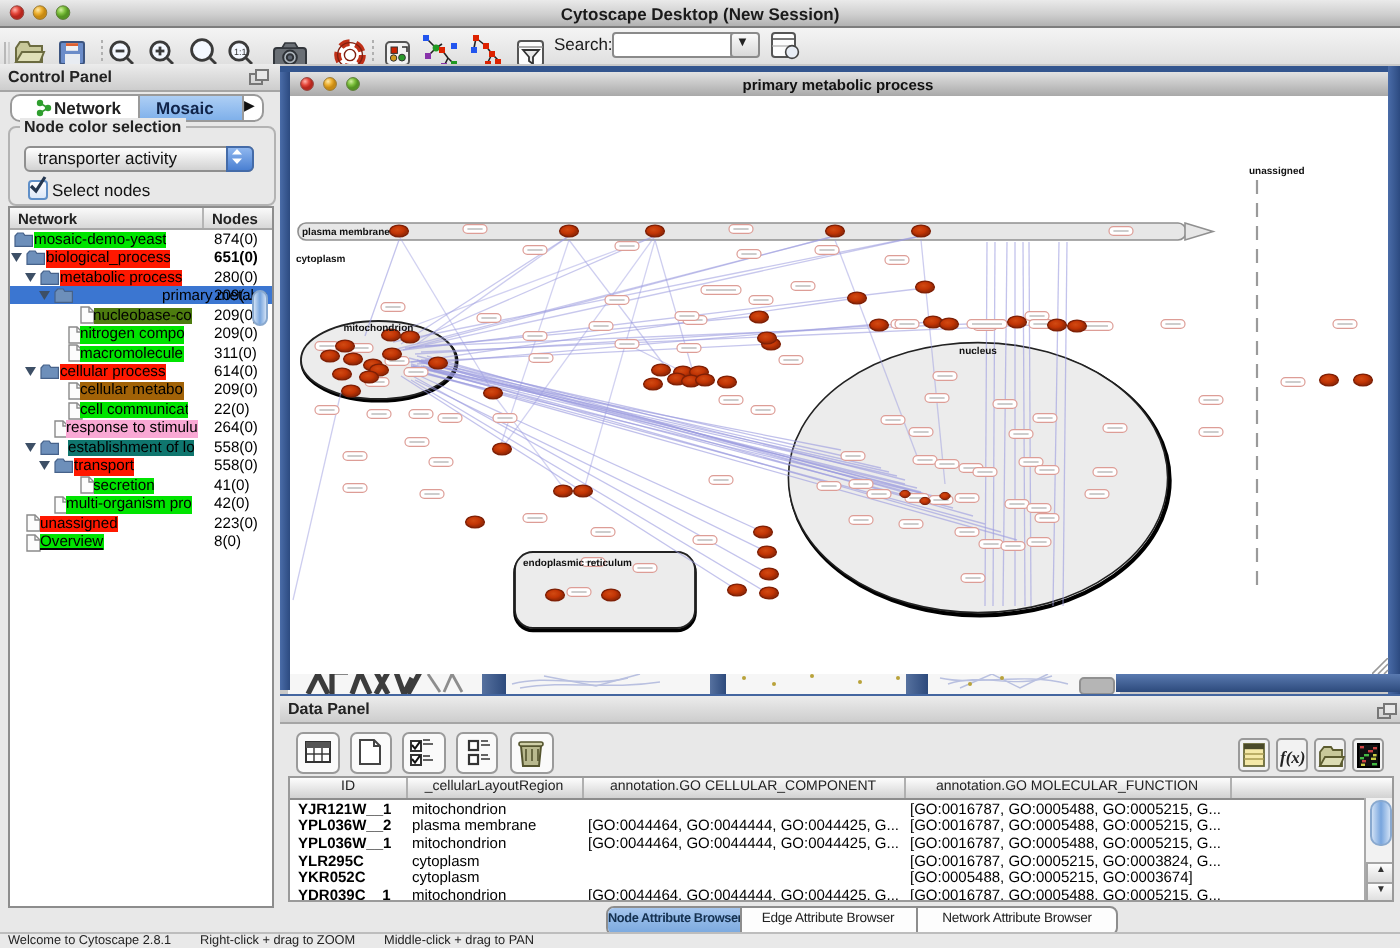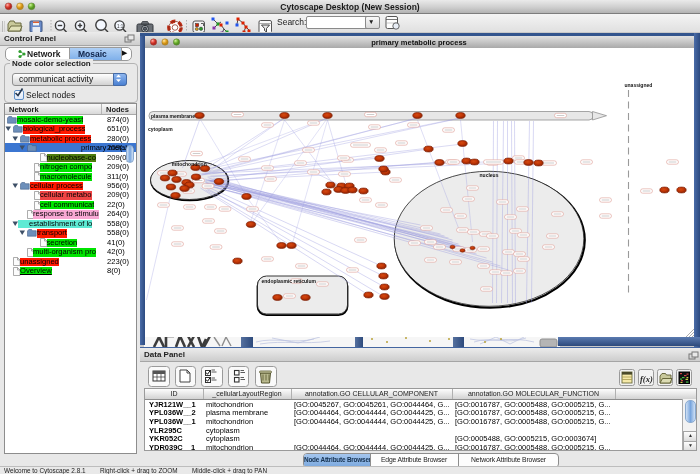--- a/index.html
+++ b/index.html
@@ -150,21 +150,21 @@
 
 <div class="abs" style="left:4px;top:63px;width:132px;height:38px;border:1px solid #b3b3b3;border-radius:4px;"></div>
 <div class="tx" style="left:10px;top:58.5px;font-size:8px;font-weight:bold;color:#222;background:#e8e8e8;padding:0 2px;">Node color selection</div>
 
 <div class="abs" style="left:12px;top:72.5px;width:113px;height:11.5px;background:linear-gradient(#ffffff,#d2d2d2);border:1px solid #8f8f8f;border-radius:3px;"></div>
 <div class="abs" style="left:112.5px;top:72.5px;width:12.5px;height:11.5px;background:linear-gradient(#8fb7ef,#4a80d2);border:1px solid #446ba8;border-radius:0 3px 3px 0;"></div>
 <svg class="abs" style="left:114px;top:74px" width="10" height="9">
       <path d="M4.5 0.5 L7 3.2 H2 Z" fill="#fff"></path>
       <path d="M4.5 8 L7 5.3 H2 Z" fill="#fff"></path>
     </svg>
-<div class="tx" style="left:19px;top:74px;font-size:8.5px;color:#111;">communicat activity</div>
+<div class="tx" style="left:19px;top:74px;font-size:8.5px;color:#111;">transporter activity</div>
 
 <div class="abs" style="left:13.5px;top:89.5px;width:8px;height:8px;background:linear-gradient(#fdfdff,#dce8f8);border:1.2px solid #5f8fc8;border-radius:2px;"></div>
 <svg class="abs" style="left:13px;top:87px" width="12" height="12">
       <path d="M2.5 6 L5 8.5 L9.5 1.5" stroke="#24364f" stroke-width="1.6" fill="none"></path>
     </svg>
 <div class="tx" style="left:26px;top:89.5px;font-size:8.5px;color:#111;">Select nodes</div>
 <div class="abs" style="left:4px;top:103px;width:131px;height:349px;background:#fff;border:1px solid #8d8d8d;overflow:hidden;">
       <div class="abs" style="left:0;top:0;width:131px;height:10px;background:linear-gradient(#fafafa,#d8d8d8);border-bottom:1px solid #a8a8a8;"></div>
       <div class="tx" style="left:4px;top:1px;font-size:7.5px;font-weight:bold;color:#222;">Network</div>
       <div class="abs" style="left:96px;top:0;width:1px;height:10px;background:#b5b5b5;"></div>
@@ -174,21 +174,21 @@
       </svg>
       <div class="tx" style="left:12px;top:11.8px;font-size:7.6px;color:#000;background:#00e400;max-width:84px;overflow:hidden;line-height:8.4px;">mosaic-demo-yeast</div>
       <div class="tx" style="left:102px;top:11.8px;font-size:7.6px;color:#000;line-height:8.4px;">874(0)</div>
       <svg class="abs" style="left:0px;top:22.4px" width="7" height="6">
         <path d="M0.5 0.5 H6 L3.2 5 Z" fill="#3d4f66"></path>
       </svg>
       <svg class="abs" style="left:8px;top:21.2px" width="10" height="8">
         <path d="M0.5 2 l1.3-1.5 h2.8 l0.8 1.2 h3.8 v5.5 h-8.7 z" fill="#6d8fba" stroke="#46628a" stroke-width=".6"></path>
       </svg>
       <div class="tx" style="left:18px;top:21.2px;font-size:7.6px;color:#000;background:#ff1800;max-width:78px;overflow:hidden;line-height:8.4px;">biological_process</div>
-      <div class="tx" style="left:102px;top:21.2px;font-size:7.6px;color:#000;line-height:8.4px;">651(0)</div>
+      <div class="tx" style="left:102px;top:21.2px;font-size:7.6px;color:#000;line-height:8.4px;font-weight:bold;">651(0)</div>
       <svg class="abs" style="left:7px;top:31.9px" width="7" height="6">
         <path d="M0.5 0.5 H6 L3.2 5 Z" fill="#3d4f66"></path>
       </svg>
       <svg class="abs" style="left:15px;top:30.7px" width="10" height="8">
         <path d="M0.5 2 l1.3-1.5 h2.8 l0.8 1.2 h3.8 v5.5 h-8.7 z" fill="#6d8fba" stroke="#46628a" stroke-width=".6"></path>
       </svg>
       <div class="tx" style="left:25px;top:30.7px;font-size:7.6px;color:#000;background:#ff1800;max-width:71px;overflow:hidden;line-height:8.4px;">metabolic process</div>
       <div class="tx" style="left:102px;top:30.7px;font-size:7.6px;color:#000;line-height:8.4px;">280(0)</div>
       <div class="abs" style="left:0;top:38.8px;width:131px;height:9.4px;background:#3b76d1;"></div>
       <svg class="abs" style="left:14px;top:41.3px" width="7" height="6">
@@ -217,46 +217,46 @@
       </svg>
       <div class="tx" style="left:35px;top:68.5px;font-size:7.6px;color:#000;background:#00e400;max-width:61px;overflow:hidden;line-height:8.4px;">macromolecule</div>
       <div class="tx" style="left:102px;top:68.5px;font-size:7.6px;color:#000;line-height:8.4px;">311(0)</div>
       <svg class="abs" style="left:7px;top:79.1px" width="7" height="6">
         <path d="M0.5 0.5 H6 L3.2 5 Z" fill="#3d4f66"></path>
       </svg>
       <svg class="abs" style="left:15px;top:77.9px" width="10" height="8">
         <path d="M0.5 2 l1.3-1.5 h2.8 l0.8 1.2 h3.8 v5.5 h-8.7 z" fill="#6d8fba" stroke="#46628a" stroke-width=".6"></path>
       </svg>
       <div class="tx" style="left:25px;top:77.9px;font-size:7.6px;color:#000;background:#ff1800;max-width:71px;overflow:hidden;line-height:8.4px;">cellular process</div>
-      <div class="tx" style="left:102px;top:77.9px;font-size:7.6px;color:#000;line-height:8.4px;">956(0)</div>
+      <div class="tx" style="left:102px;top:77.9px;font-size:7.6px;color:#000;line-height:8.4px;">614(0)</div>
       <svg class="abs" style="left:28.5px;top:87.1px" width="8" height="9">
         <path d="M0.5 0.5 h4 l2.5 2.5 v5.5 h-6.5 z" fill="#fcfcfc" stroke="#8a8a8a" stroke-width=".7"></path>
         <path d="M4.5 0.5 v2.5 h2.5" fill="none" stroke="#8a8a8a" stroke-width=".7"></path>
       </svg>
-      <div class="tx" style="left:35px;top:87.4px;font-size:7.6px;color:#000;background:#ef4444;max-width:61px;overflow:hidden;line-height:8.4px;">cellular metabo</div>
+      <div class="tx" style="left:35px;top:87.4px;font-size:7.6px;color:#000;background:#a16207;max-width:61px;overflow:hidden;line-height:8.4px;">cellular metabo</div>
       <div class="tx" style="left:102px;top:87.4px;font-size:7.6px;color:#000;line-height:8.4px;">209(0)</div>
       <svg class="abs" style="left:28.5px;top:96.5px" width="8" height="9">
         <path d="M0.5 0.5 h4 l2.5 2.5 v5.5 h-6.5 z" fill="#fcfcfc" stroke="#8a8a8a" stroke-width=".7"></path>
         <path d="M4.5 0.5 v2.5 h2.5" fill="none" stroke="#8a8a8a" stroke-width=".7"></path>
       </svg>
       <div class="tx" style="left:35px;top:96.8px;font-size:7.6px;color:#000;background:#00e400;max-width:61px;overflow:hidden;line-height:8.4px;">cell communicat</div>
       <div class="tx" style="left:102px;top:96.8px;font-size:7.6px;color:#000;line-height:8.4px;">22(0)</div>
       <svg class="abs" style="left:21.5px;top:106.0px" width="8" height="9">
         <path d="M0.5 0.5 h4 l2.5 2.5 v5.5 h-6.5 z" fill="#fcfcfc" stroke="#8a8a8a" stroke-width=".7"></path>
         <path d="M4.5 0.5 v2.5 h2.5" fill="none" stroke="#8a8a8a" stroke-width=".7"></path>
       </svg>
       <div class="tx" style="left:28px;top:106.3px;font-size:7.6px;color:#000;background:#f9a8d4;max-width:68px;overflow:hidden;line-height:8.4px;">response to stimulu</div>
       <div class="tx" style="left:102px;top:106.3px;font-size:7.6px;color:#000;line-height:8.4px;">264(0)</div>
       <svg class="abs" style="left:7px;top:116.9px" width="7" height="6">
         <path d="M0.5 0.5 H6 L3.2 5 Z" fill="#3d4f66"></path>
       </svg>
       <svg class="abs" style="left:15px;top:115.7px" width="10" height="8">
         <path d="M0.5 2 l1.3-1.5 h2.8 l0.8 1.2 h3.8 v5.5 h-8.7 z" fill="#6d8fba" stroke="#46628a" stroke-width=".6"></path>
       </svg>
-      <div class="tx" style="left:13px;top:115.7px;font-size:7.6px;color:#000;background:#5eead4;max-width:71px;overflow:hidden;line-height:8.4px;padding-left:11px;">establishment of lo</div>
+      <div class="tx" style="left:29px;top:115.7px;font-size:7.6px;color:#000;background:#0f766e;max-width:71px;overflow:hidden;line-height:8.4px;">establishment of lo</div>
       <div class="tx" style="left:102px;top:115.7px;font-size:7.6px;color:#000;line-height:8.4px;">558(0)</div>
       <svg class="abs" style="left:14px;top:126.4px" width="7" height="6">
         <path d="M0.5 0.5 H6 L3.2 5 Z" fill="#3d4f66"></path>
       </svg>
       <svg class="abs" style="left:22px;top:125.2px" width="10" height="8">
         <path d="M0.5 2 l1.3-1.5 h2.8 l0.8 1.2 h3.8 v5.5 h-8.7 z" fill="#6d8fba" stroke="#46628a" stroke-width=".6"></path>
       </svg>
       <div class="tx" style="left:32px;top:125.2px;font-size:7.6px;color:#000;background:#ff1800;max-width:64px;overflow:hidden;line-height:8.4px;">transport</div>
       <div class="tx" style="left:102px;top:125.2px;font-size:7.6px;color:#000;line-height:8.4px;">558(0)</div>
       <svg class="abs" style="left:35px;top:134.3px" width="8" height="9">
@@ -686,32 +686,32 @@
       <div class="tx" style="left:0px;top:1px;width:58px;text-align:center;font-size:7px;color:#222;">ID</div>
       <div class="abs" style="left:58px;top:0;width:1px;height:9.5px;background:#b0b0b0;"></div>
       <div class="tx" style="left:58px;top:1px;width:88px;text-align:center;font-size:7px;color:#222;">_cellularLayoutRegion</div>
       <div class="abs" style="left:146px;top:0;width:1px;height:9.5px;background:#b0b0b0;"></div>
       <div class="tx" style="left:146px;top:1px;width:161px;text-align:center;font-size:7px;color:#222;">annotation.GO CELLULAR_COMPONENT</div>
       <div class="abs" style="left:307px;top:0;width:1px;height:9.5px;background:#b0b0b0;"></div>
       <div class="tx" style="left:307px;top:1px;width:163px;text-align:center;font-size:7px;color:#222;">annotation.GO MOLECULAR_FUNCTION</div>
       <div class="abs" style="left:470px;top:0;width:1px;height:9.5px;background:#b0b0b0;"></div>
       <div class="tx" style="left:4px;top:10.5px;font-size:7.5px;font-weight:bold;color:#000;">YJR121W__1</div>
       <div class="tx" style="left:61px;top:10.5px;font-size:7.5px;color:#000;">mitochondrion</div>
-      <div class="tx" style="left:149px;top:10.5px;font-size:7.5px;color:#000;">[GO:0045267, GO:0045261, GO:0044464, G...</div>
       <div class="tx" style="left:310px;top:10.5px;font-size:7.5px;color:#000;">[GO:0016787, GO:0005488, GO:0005215, G...</div>
       <div class="tx" style="left:4px;top:19.1px;font-size:7.5px;font-weight:bold;color:#000;">YPL036W__2</div>
       <div class="tx" style="left:61px;top:19.1px;font-size:7.5px;color:#000;">plasma membrane</div>
       <div class="tx" style="left:149px;top:19.1px;font-size:7.5px;color:#000;">[GO:0044464, GO:0044444, GO:0044425, G...</div>
       <div class="tx" style="left:310px;top:19.1px;font-size:7.5px;color:#000;">[GO:0016787, GO:0005488, GO:0005215, G...</div>
       <div class="tx" style="left:4px;top:27.8px;font-size:7.5px;font-weight:bold;color:#000;">YPL036W__1</div>
       <div class="tx" style="left:61px;top:27.8px;font-size:7.5px;color:#000;">mitochondrion</div>
       <div class="tx" style="left:149px;top:27.8px;font-size:7.5px;color:#000;">[GO:0044464, GO:0044444, GO:0044425, G...</div>
       <div class="tx" style="left:310px;top:27.8px;font-size:7.5px;color:#000;">[GO:0016787, GO:0005488, GO:0005215, G...</div>
       <div class="tx" style="left:4px;top:36.5px;font-size:7.5px;font-weight:bold;color:#000;">YLR295C</div>
       <div class="tx" style="left:61px;top:36.5px;font-size:7.5px;color:#000;">cytoplasm</div>
+      <div class="tx" style="left:310px;top:36.5px;font-size:7.5px;color:#000;">[GO:0016787, GO:0005215, GO:0003824, G...</div>
       <div class="tx" style="left:4px;top:45.1px;font-size:7.5px;font-weight:bold;color:#000;">YKR052C</div>
       <div class="tx" style="left:61px;top:45.1px;font-size:7.5px;color:#000;">cytoplasm</div>
       <div class="tx" style="left:310px;top:45.1px;font-size:7.5px;color:#000;">[GO:0005488, GO:0005215, GO:0003674]</div>
       <div class="tx" style="left:4px;top:53.8px;font-size:7.5px;font-weight:bold;color:#000;">YDR039C__1</div>
       <div class="tx" style="left:61px;top:53.8px;font-size:7.5px;color:#000;">mitochondrion</div>
       <div class="tx" style="left:149px;top:53.8px;font-size:7.5px;color:#000;">[GO:0044464, GO:0044444, GO:0044425, G...</div>
       <div class="tx" style="left:310px;top:53.8px;font-size:7.5px;color:#000;">[GO:0016787, GO:0005488, GO:0005215, G...</div>
       <div class="abs" style="left:537px;top:9.5px;width:14px;height:53px;background:#f2f2f2;border-left:1px solid #aaa;"></div>
       <div class="abs" style="left:539.5px;top:11px;width:9px;height:21px;background:linear-gradient(90deg,#cfe0f5,#78a5dd 50%,#cfe0f5);border:1px solid #89a9cf;border-radius:5px;"></div>
       <div class="abs" style="left:538px;top:42px;width:13px;height:10px;background:linear-gradient(#fdfdfd,#d8d8d8);border:1px solid #a5a5a5;font-size:5px;text-align:center;color:#333;">▲</div>

